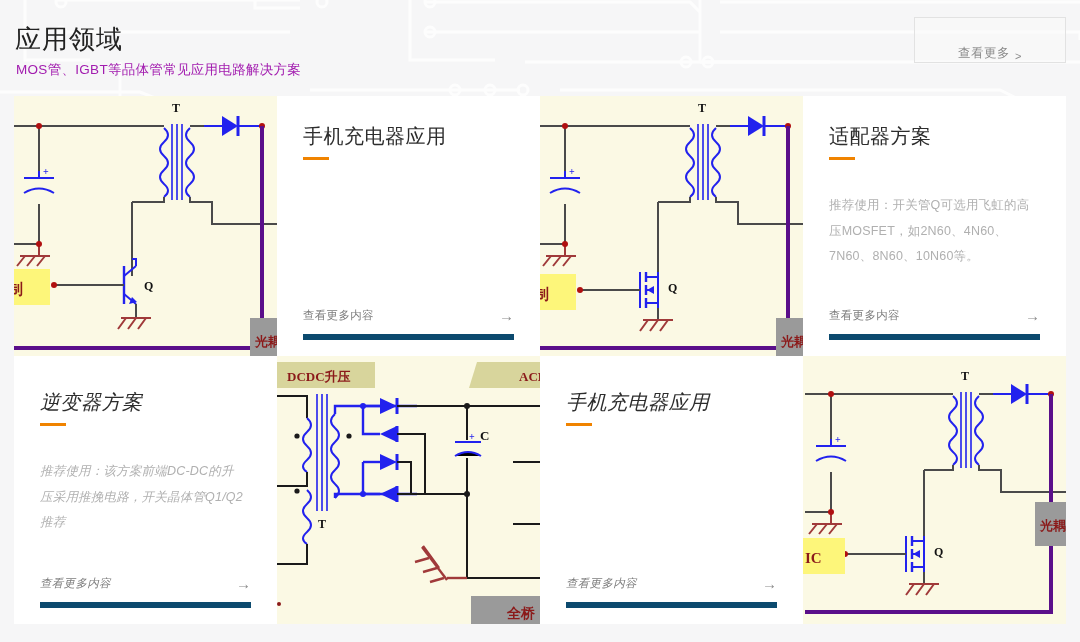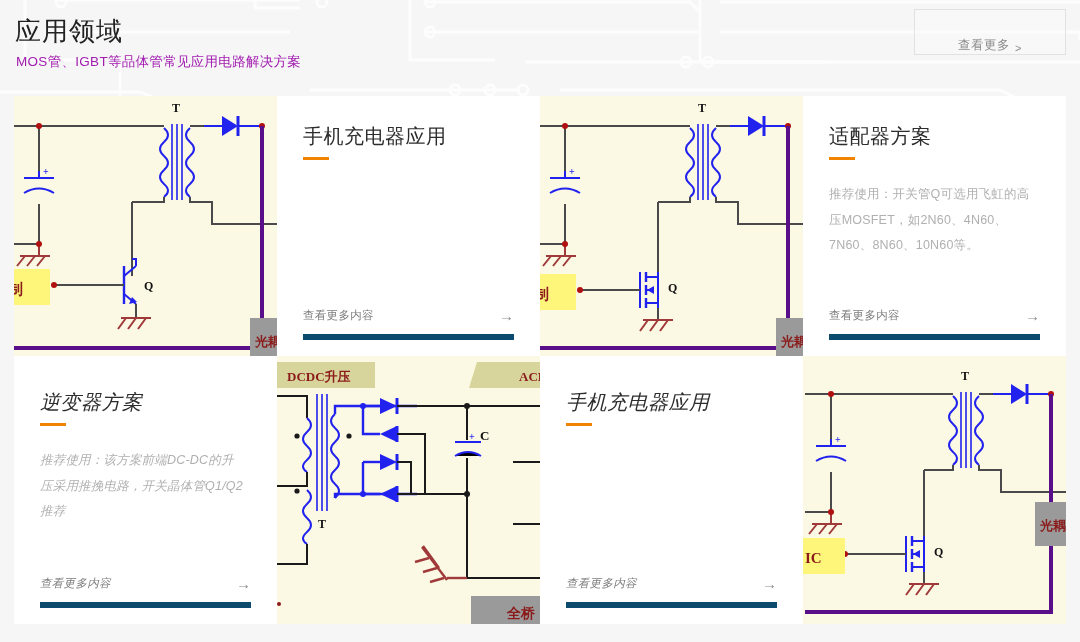--- a/index.html
+++ b/index.html
@@ -21,21 +21,21 @@
     position: absolute;
     left: 0; top: 0;
     width: 1080px; height: 100px;
     opacity: 1;
     pointer-events: none;
   }
 
   
   .header {
     position: absolute;
-    left: 0; top: 0;
+    left: 0; top: 8px;
     width: 1080px; height: 96px;
   }
   .header-title {
     position: absolute;
     left: 15px; top: 14px;
     font-size: 26px;
     color: #222;
     letter-spacing: 1px;
     font-weight: 400;
   }
@@ -84,21 +84,21 @@
     color: #2d2d2d;
     letter-spacing: .5px;
     line-height: 1.2;
   }
   .tcard-rule {
     width: 26px; height: 3px;
     background: #f08300;
     margin-top: 9px;
   }
   .tcard-desc {
-    margin-top: 22px;
+    margin-top: 33px;
     font-size: 12.5px;
     color: #b0b0b0;
     line-height: 2.05;
     letter-spacing: .2px;
     max-width: 205px;
   }
   .tcard-foot {
     position: absolute;
     left: 26px; right: 26px; bottom: 16px;
     border-bottom: 6px solid #0c4a6e;

